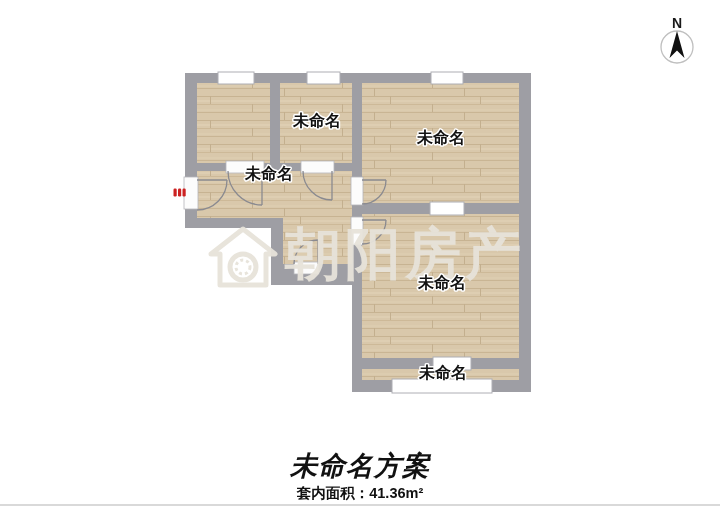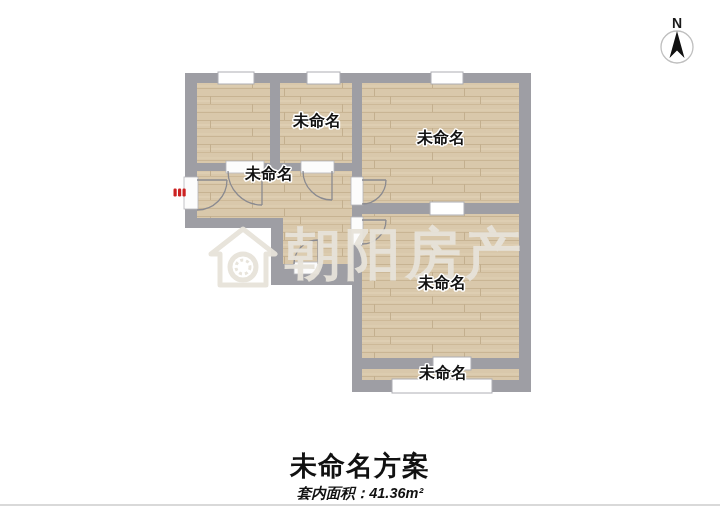--- a/index.html
+++ b/index.html
@@ -23,22 +23,22 @@
     font:bold 56px "Liberation Serif",serif;
     fill:var(--watermark,#e7e3da);
     letter-spacing:4px;opacity:.95;
   }
   .wm-logo{stroke:var(--watermark,#e7e3da);fill:none;stroke-width:5;stroke-linejoin:round;opacity:.95;}
   .compass-n{font:bold 14px "Liberation Sans",sans-serif;fill:#1a1a1a;text-anchor:middle;}
   .compass-circle{fill:none;stroke:#bfbfbf;stroke-width:1.3;}
   .compass-needle{fill:#111;}
   .marker{fill:var(--entrance-marker,#cc2222);}
   .footer{position:absolute;top:452px;left:0;width:720px;text-align:center;color:var(--text,#111);}
-  .footer .title{font-size:27px;font-weight:600;letter-spacing:1px;line-height:1.05;}
-  .footer .subtitle{font-size:14.5px;font-weight:700;margin-top:4px;font-style:italic;}
+  .footer .title{font-size:27px;font-weight:600;letter-spacing:1px;line-height:1.05;font-style:italic;}
+  .footer .subtitle{font-size:14.5px;font-weight:700;margin-top:4px;}
   .divider{position:absolute;left:0;top:504px;width:720px;height:2px;background:var(--divider,#d9d9d9);}
 </style>
 </head>
 <body>
 
 <div class="stage">
   <svg width="720" height="510" viewBox="0 0 720 510">
     <defs>
       <pattern id="wood" width="90" height="24" patternUnits="userSpaceOnUse">
         <rect width="90" height="24" fill="#d9c8ab"></rect>

